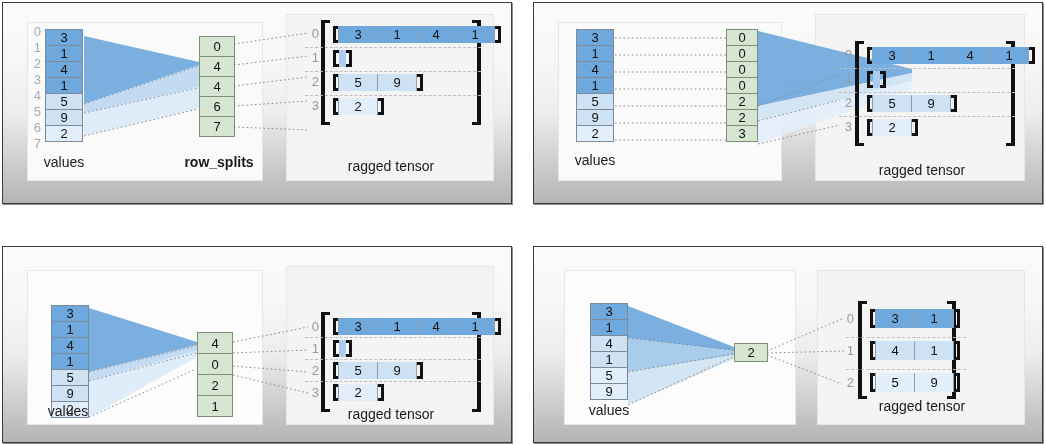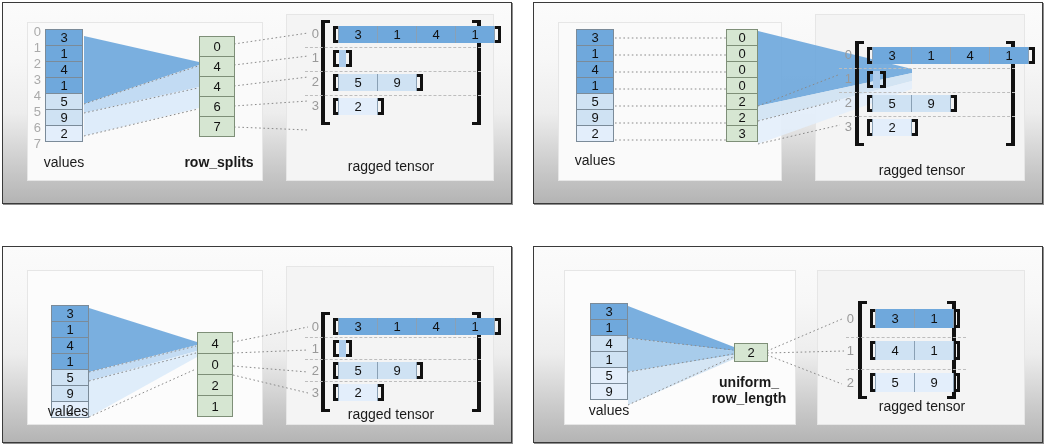--- a/index.html
+++ b/index.html
@@ -424,22 +424,20 @@
       <div class="cell b1" style="height:17px">1</div>
       <div class="cell b2" style="height:17px">5</div>
       <div class="cell b2" style="height:17px">9</div>
     </div>
 
     <div class="cellcol" style="left:200px; top:96px; width:34px;">
       <div class="cell green" style="height:19px">2</div>
     </div>
 
     <div class="cap" style="left:28px; top:156px; width:94px;">values</div>
-    <div class="cap bold" style="left:152px; top:128px; width:126px;">uniform_
-row_length</div>
     <div class="cap" style="left:300px; top:152px; width:176px;">ragged tensor</div>
 
     <div class="rowidx" style="left:306px; top:65px; width:14px; height:90px;">
       <div style="top:0px">0</div>
       <div style="top:32px">1</div>
       <div style="top:64px">2</div>
     </div>
 
     <div class="rt" style="left:324px; top:54px; width:98px; height:98px;">
       <div class="rt-outer">

